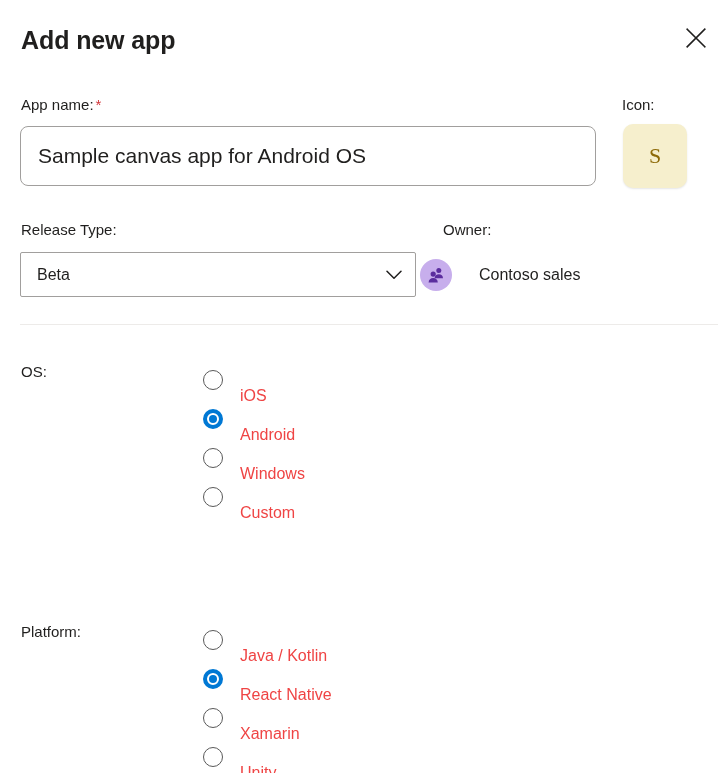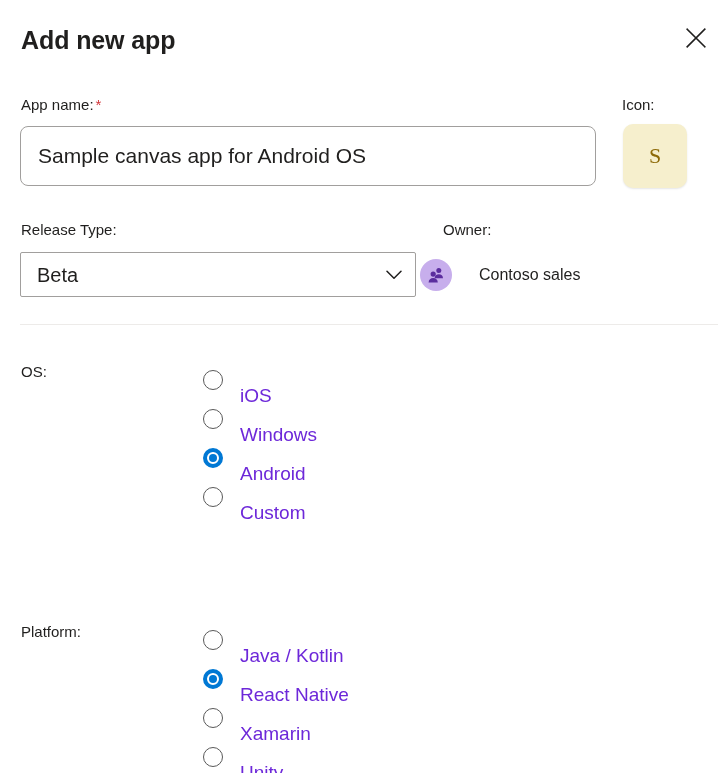--- a/index.html
+++ b/index.html
@@ -125,21 +125,21 @@
     height: 45px;
   }
   .release-select {
     width: 100%;
     height: 100%;
     box-sizing: border-box;
     border: 1px solid #a19f9d;
     background: #ffffff;
     border-radius: 2px;
     font-family: "Liberation Sans", sans-serif;
-    font-size: 20px;
+    font-size: 16px;
     color: #201f1e;
     padding: 0 38px 0 16px;
     -webkit-appearance: none;
     -moz-appearance: none;
     appearance: none;
     outline: none;
     cursor: pointer;
   }
   .select-chevron {
     position: absolute;
@@ -223,23 +223,23 @@
     left: 50%;
     top: 50%;
     width: 8px;
     height: 8px;
     margin: -4px 0 0 -4px;
     border-radius: 50%;
     background: #0078d4;
   }
   .radio-label {
     margin-left: 17px;
-    font-size: 19px;
+    font-size: 16px;
     line-height: 20px;
-    color: #6d28d9;
+    color: #ef4444;
     white-space: nowrap;
     margin-top: 33px;
   }
 </style>
 </head>
 <body>
 
 <div class="panel">
 
   <div class="header">
@@ -294,43 +294,43 @@
 
   <div class="divider"></div>
 
   <div class="field-label group-label-os">OS:</div>
 
   <div class="radio-group radio-group-os">
     <div class="radio-row">
       <span class="radio-mark"></span>
       <span class="radio-label">iOS</span>
     </div>
+    <div class="radio-row checked">
+      <span class="radio-mark"></span>
+      <span class="radio-label">Android</span>
+    </div>
     <div class="radio-row">
       <span class="radio-mark"></span>
       <span class="radio-label">Windows</span>
     </div>
+    <div class="radio-row">
+      <span class="radio-mark"></span>
+      <span class="radio-label">Custom</span>
+    </div>
+  </div>
+
+  <div class="field-label group-label-platform">Platform:</div>
+
+  <div class="radio-group radio-group-platform">
+    <div class="radio-row">
+      <span class="radio-mark"></span>
+      <span class="radio-label">Java / Kotlin</span>
+    </div>
     <div class="radio-row checked">
       <span class="radio-mark"></span>
-      <span class="radio-label">Android</span>
-    </div>
-    <div class="radio-row">
-      <span class="radio-mark"></span>
-      <span class="radio-label">Custom</span>
-    </div>
-  </div>
-
-  <div class="field-label group-label-platform">Platform:</div>
-
-  <div class="radio-group radio-group-platform">
-    <div class="radio-row">
-      <span class="radio-mark"></span>
-      <span class="radio-label">Java / Kotlin</span>
-    </div>
-    <div class="radio-row checked">
-      <span class="radio-mark"></span>
       <span class="radio-label">React Native</span>
     </div>
     <div class="radio-row">
       <span class="radio-mark"></span>
       <span class="radio-label">Xamarin</span>
     </div>
     <div class="radio-row">
       <span class="radio-mark"></span>
       <span class="radio-label">Unity</span>
     </div>

